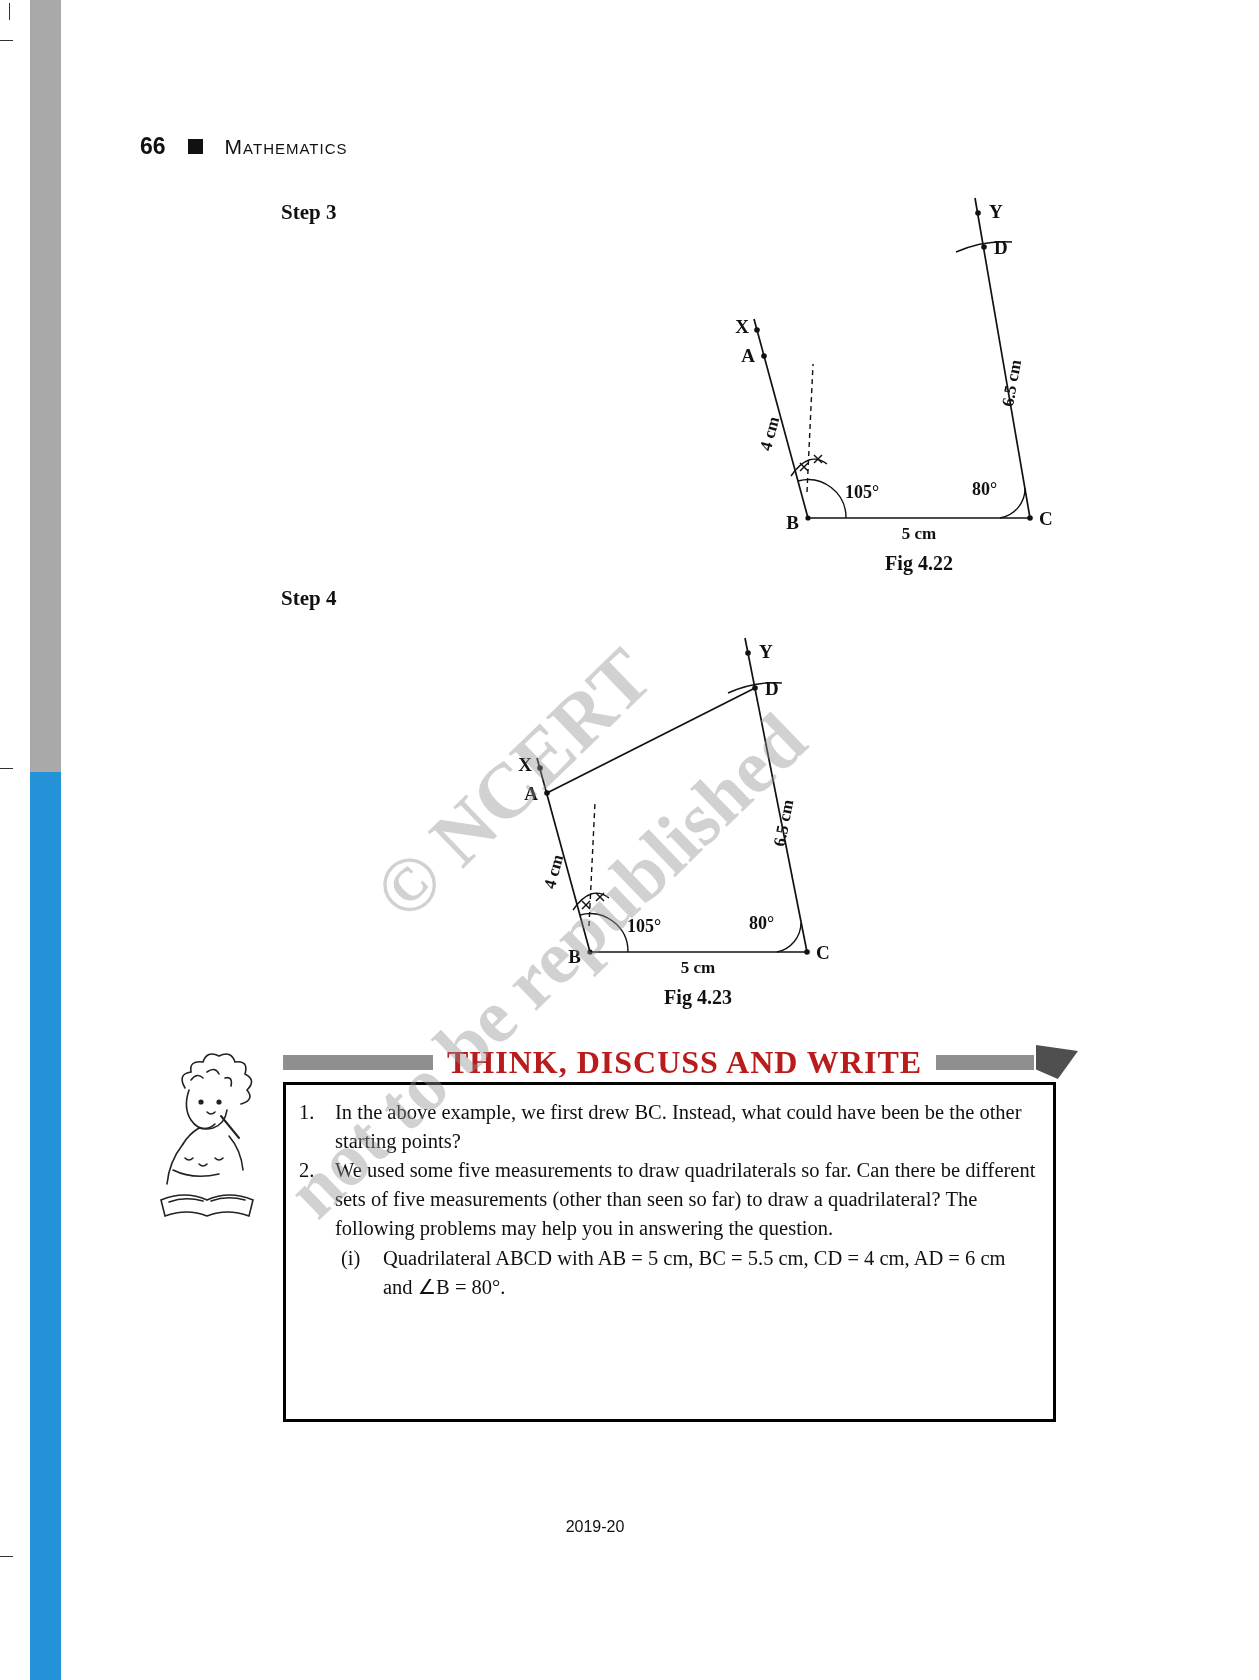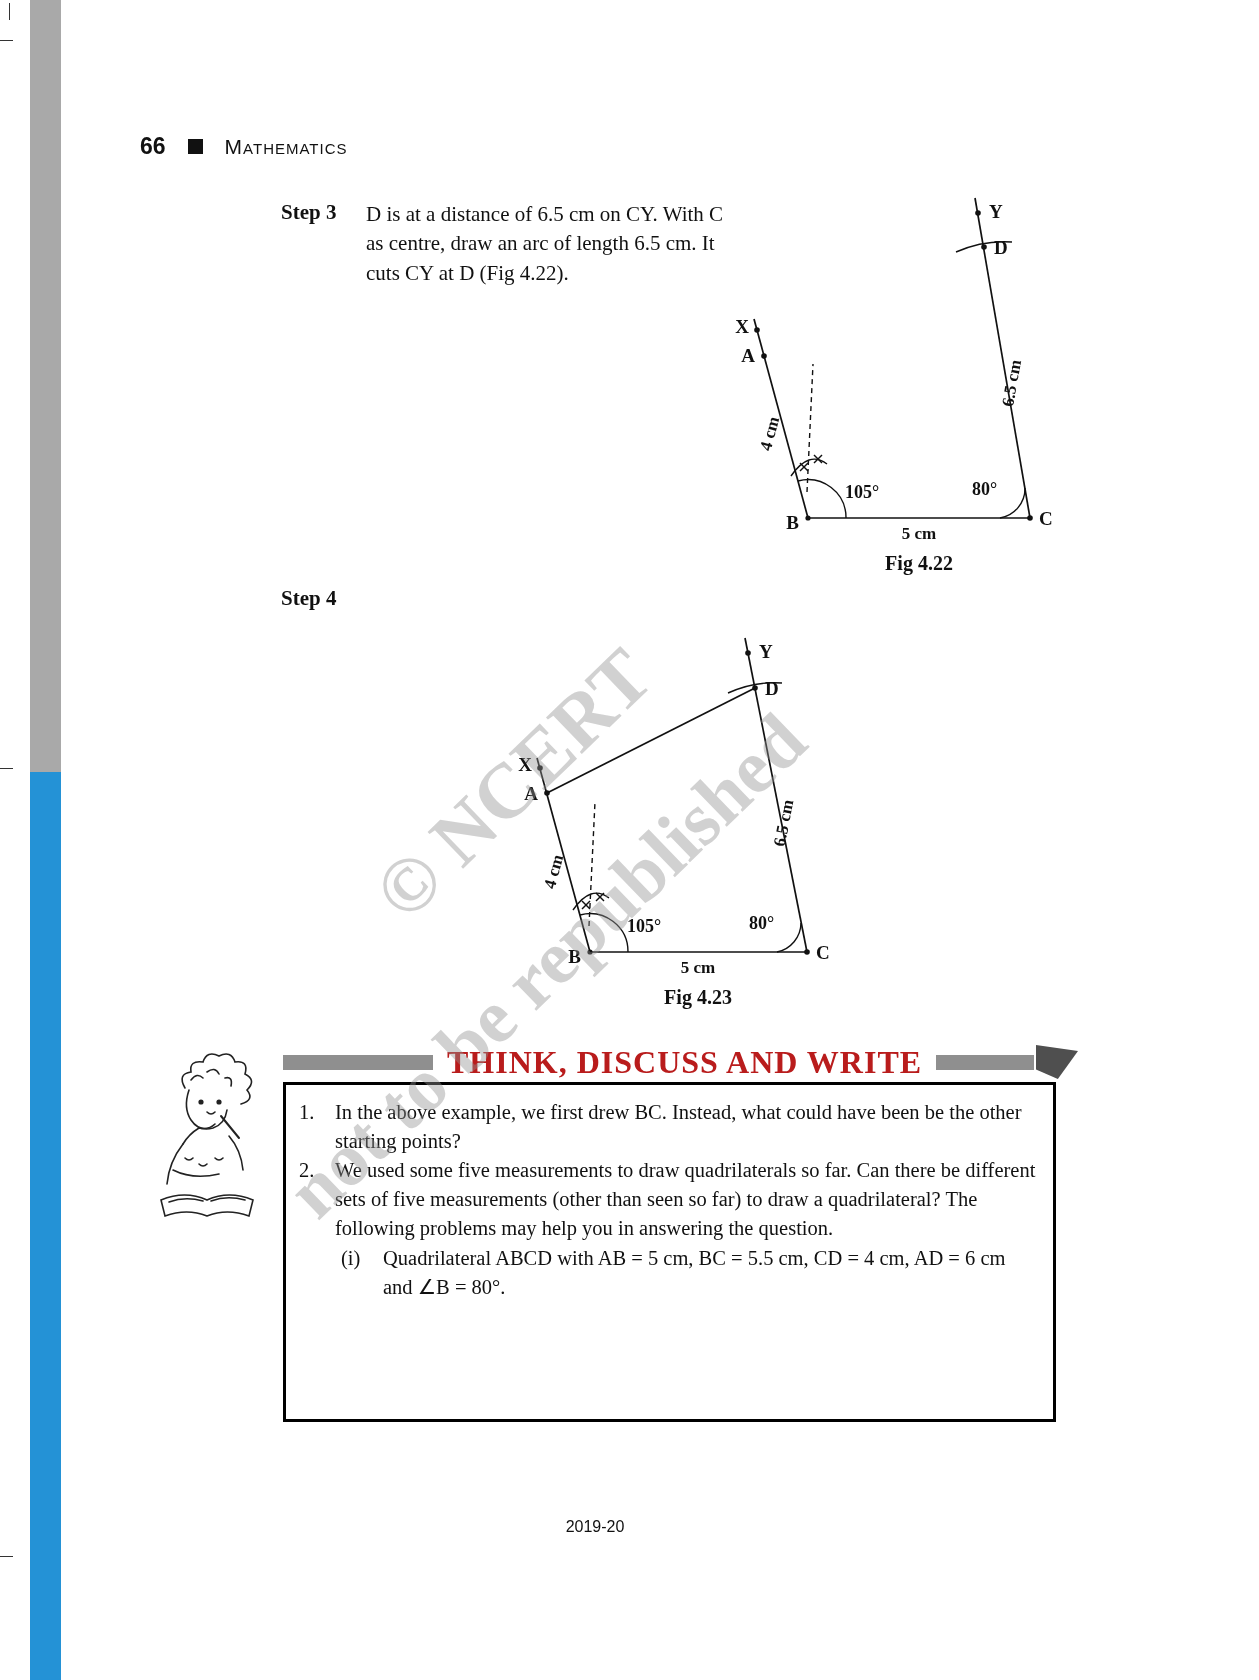--- a/index.html
+++ b/index.html
@@ -80,21 +80,20 @@
 <div class="bar-blue"></div>
 
 <div class="header">
   <span class="page-num">66</span>
   <span class="header-sq"></span>
   <span class="header-title">Mathematics</span>
 </div>
 
 <div class="step" id="step3">
   <span class="step-label">Step 3</span>
-  <span class="step-text">D is at a distance of 6.5 cm on CY. With C as centre, draw an arc of length 6.5 cm. It cuts CY at D (Fig 4.22).</span>
 </div>
 
 <svg id="fig422-svg" class="figure-svg" width="380" height="400" viewBox="0 0 380 400">
   <g>
     <line class="fig-line" x1="113" y1="326" x2="335" y2="326"></line>
     <line class="fig-line" x1="113" y1="326" x2="59" y2="127"></line>
     <line class="fig-line" x1="335" y1="326" x2="280" y2="6"></line>
     <line class="fig-dash" x1="112" y1="300" x2="118" y2="172"></line>
     <path class="fig-arc" d="M 151 326 A 38 38 0 0 0 103 289"></path>
     <path class="fig-arc" d="M 305 326 A 30 30 0 0 0 330 296"></path>

